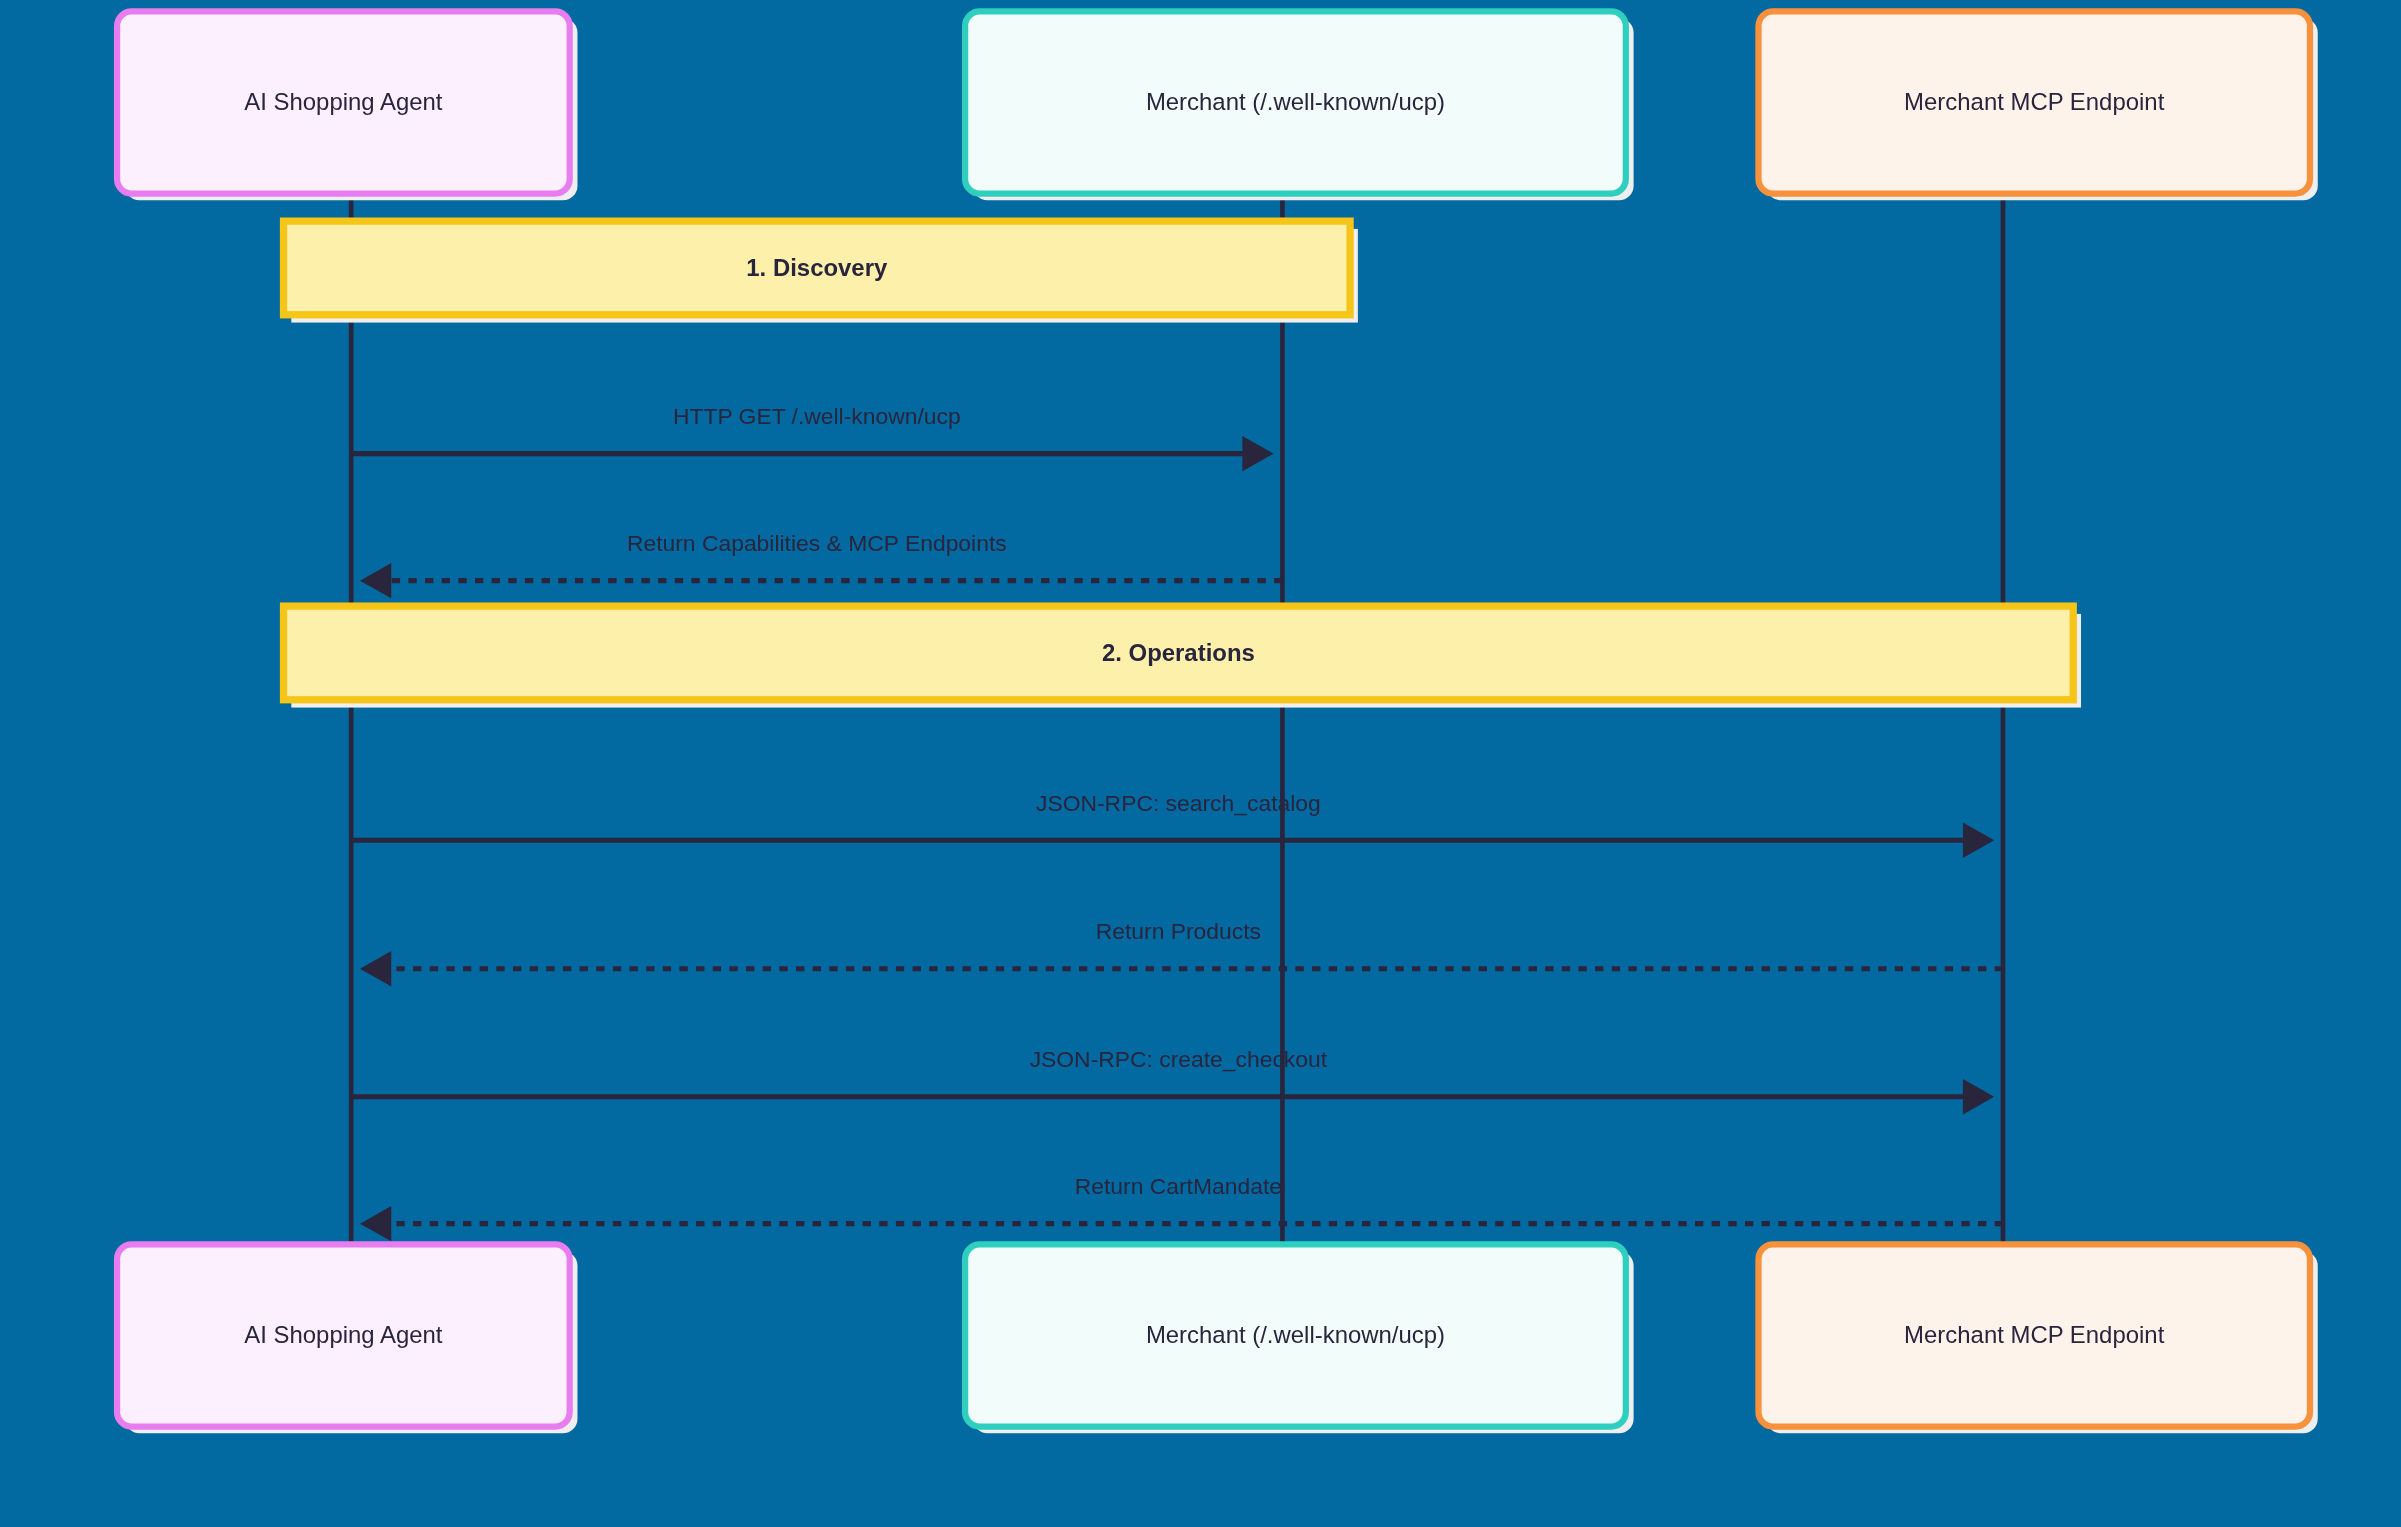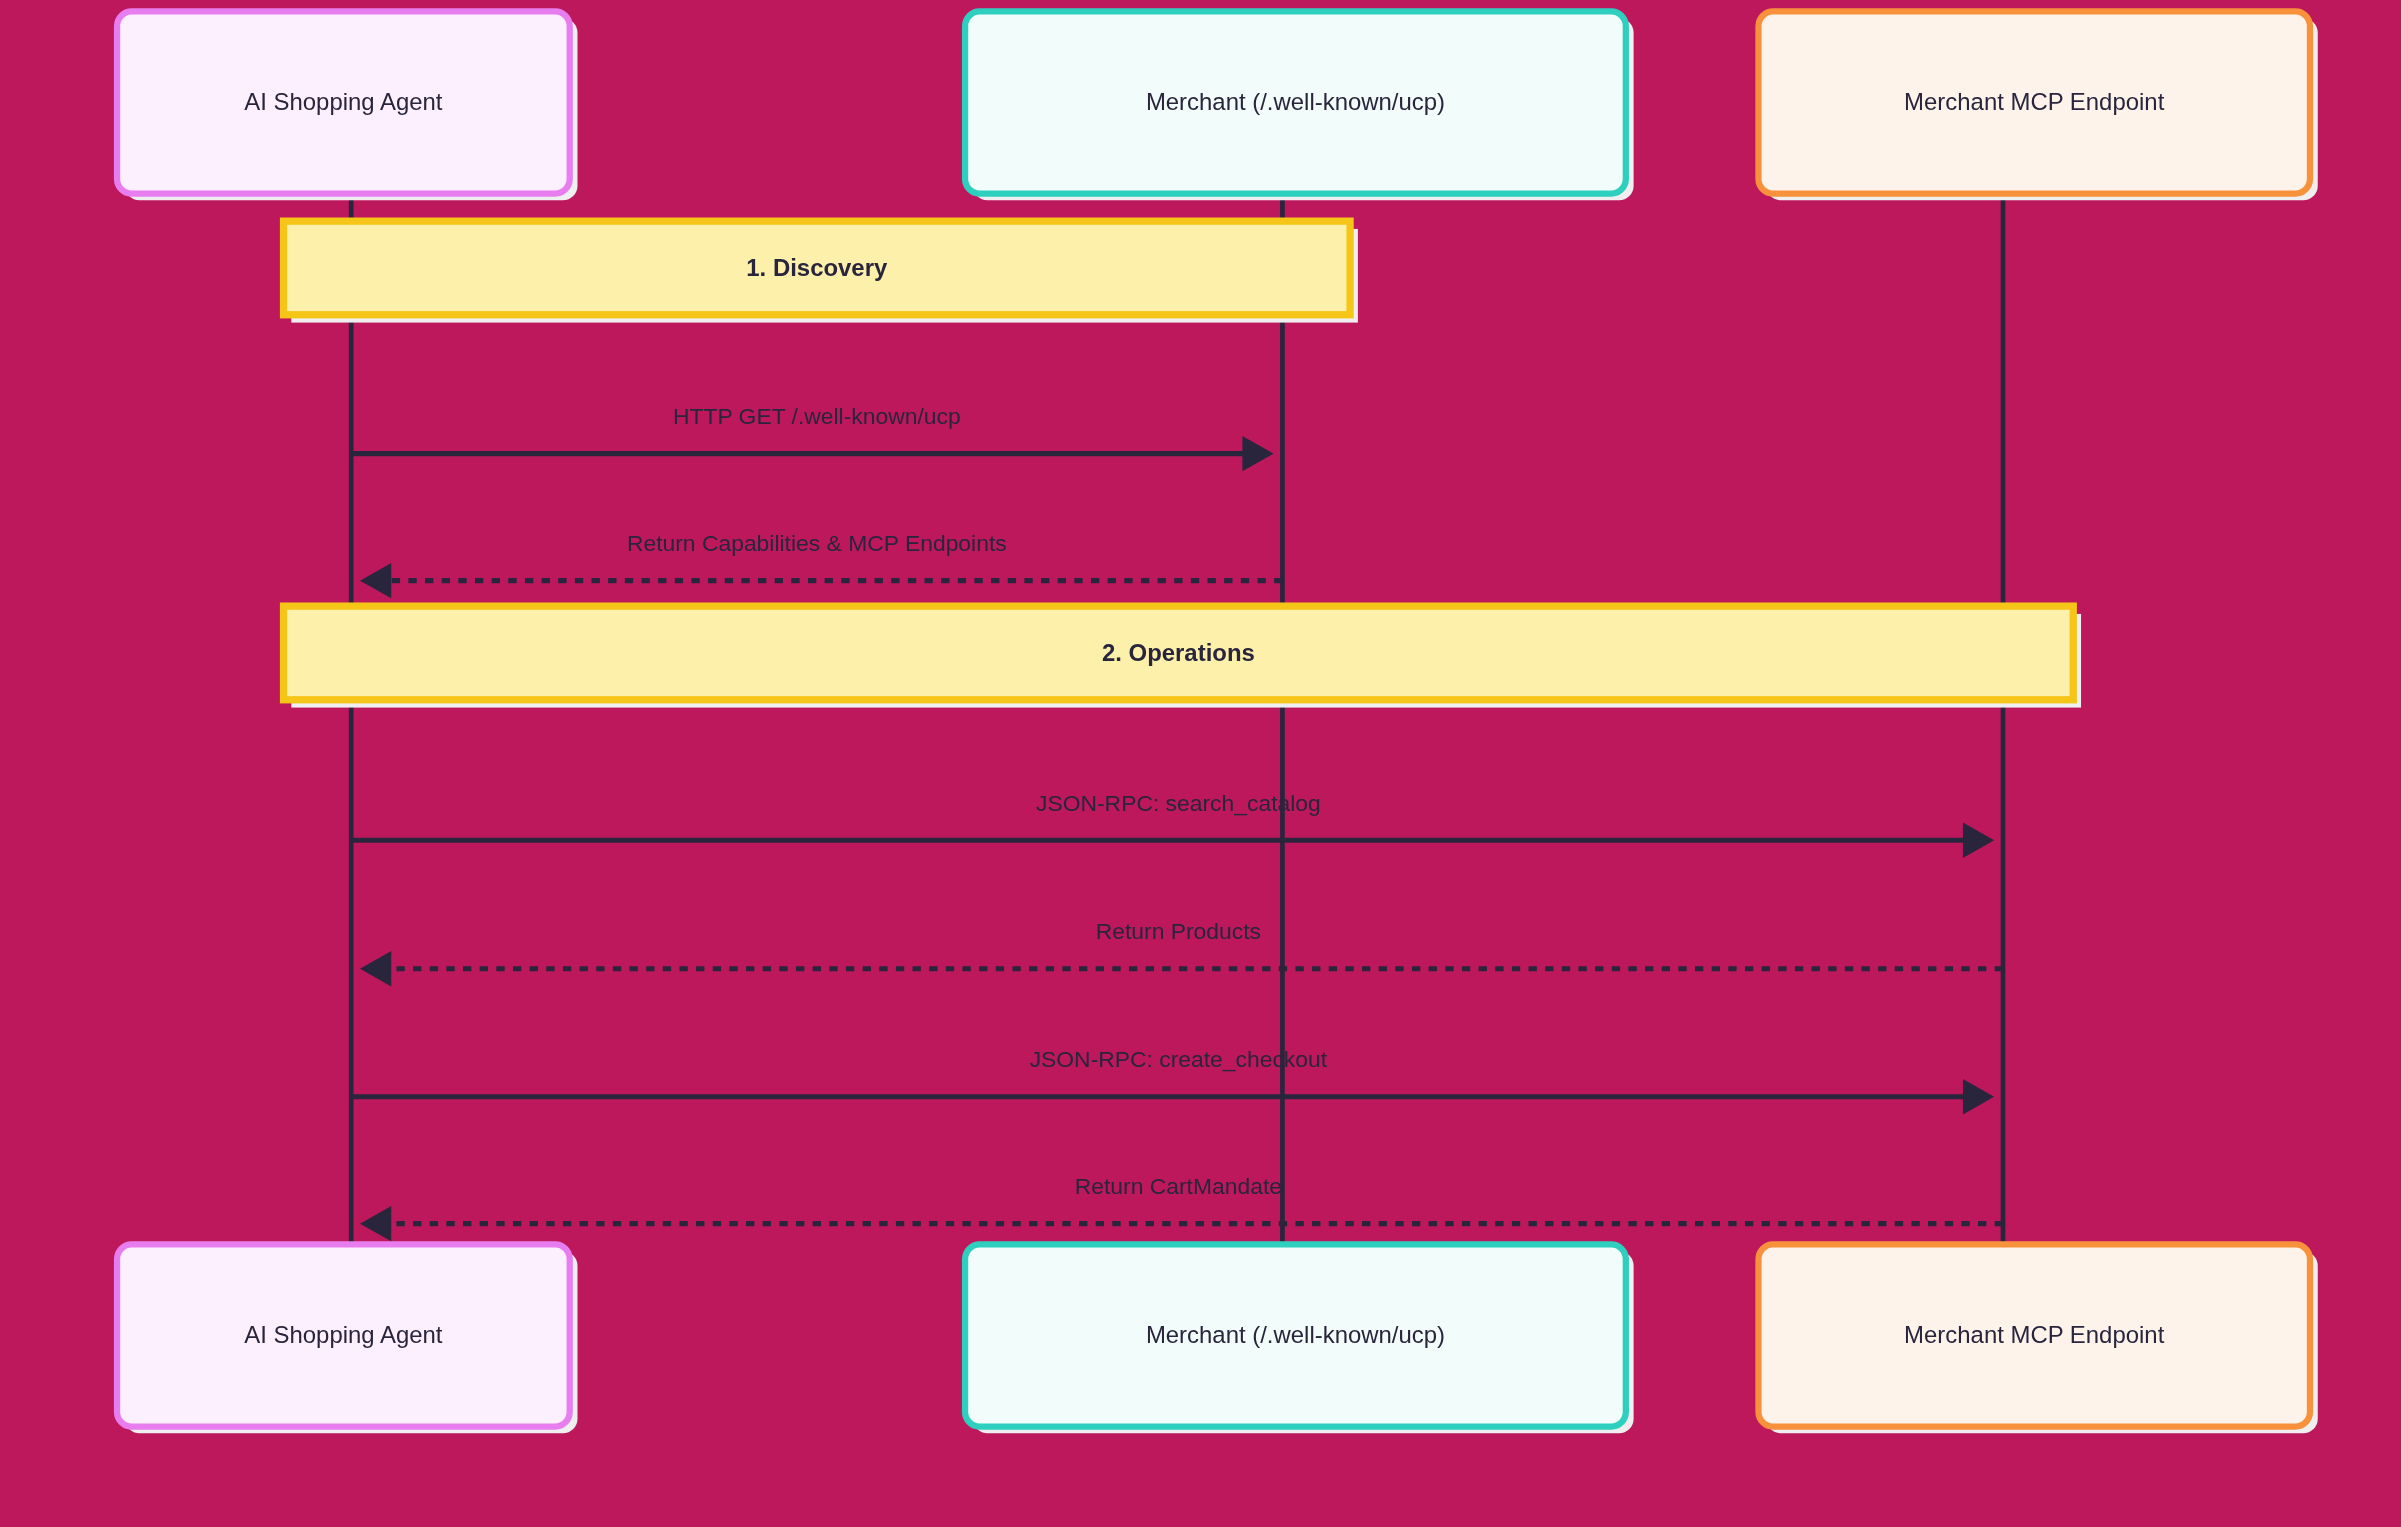--- a/index.html
+++ b/index.html
@@ -7,21 +7,21 @@
     padding: 0;
     background: #ffffff;
   }
   body {
     font-family: "Liberation Sans", sans-serif;
   }
   #diagram-root {
     position: relative;
     width: 2401px;
     height: 1527px;
-    background: #be185d;
+    background: #0369a1;
     overflow: hidden;
   }
   svg.seq-canvas {
     position: absolute;
     left: 0;
     top: 0;
     width: 2401px;
     height: 1527px;
   }
   .actor-label {

